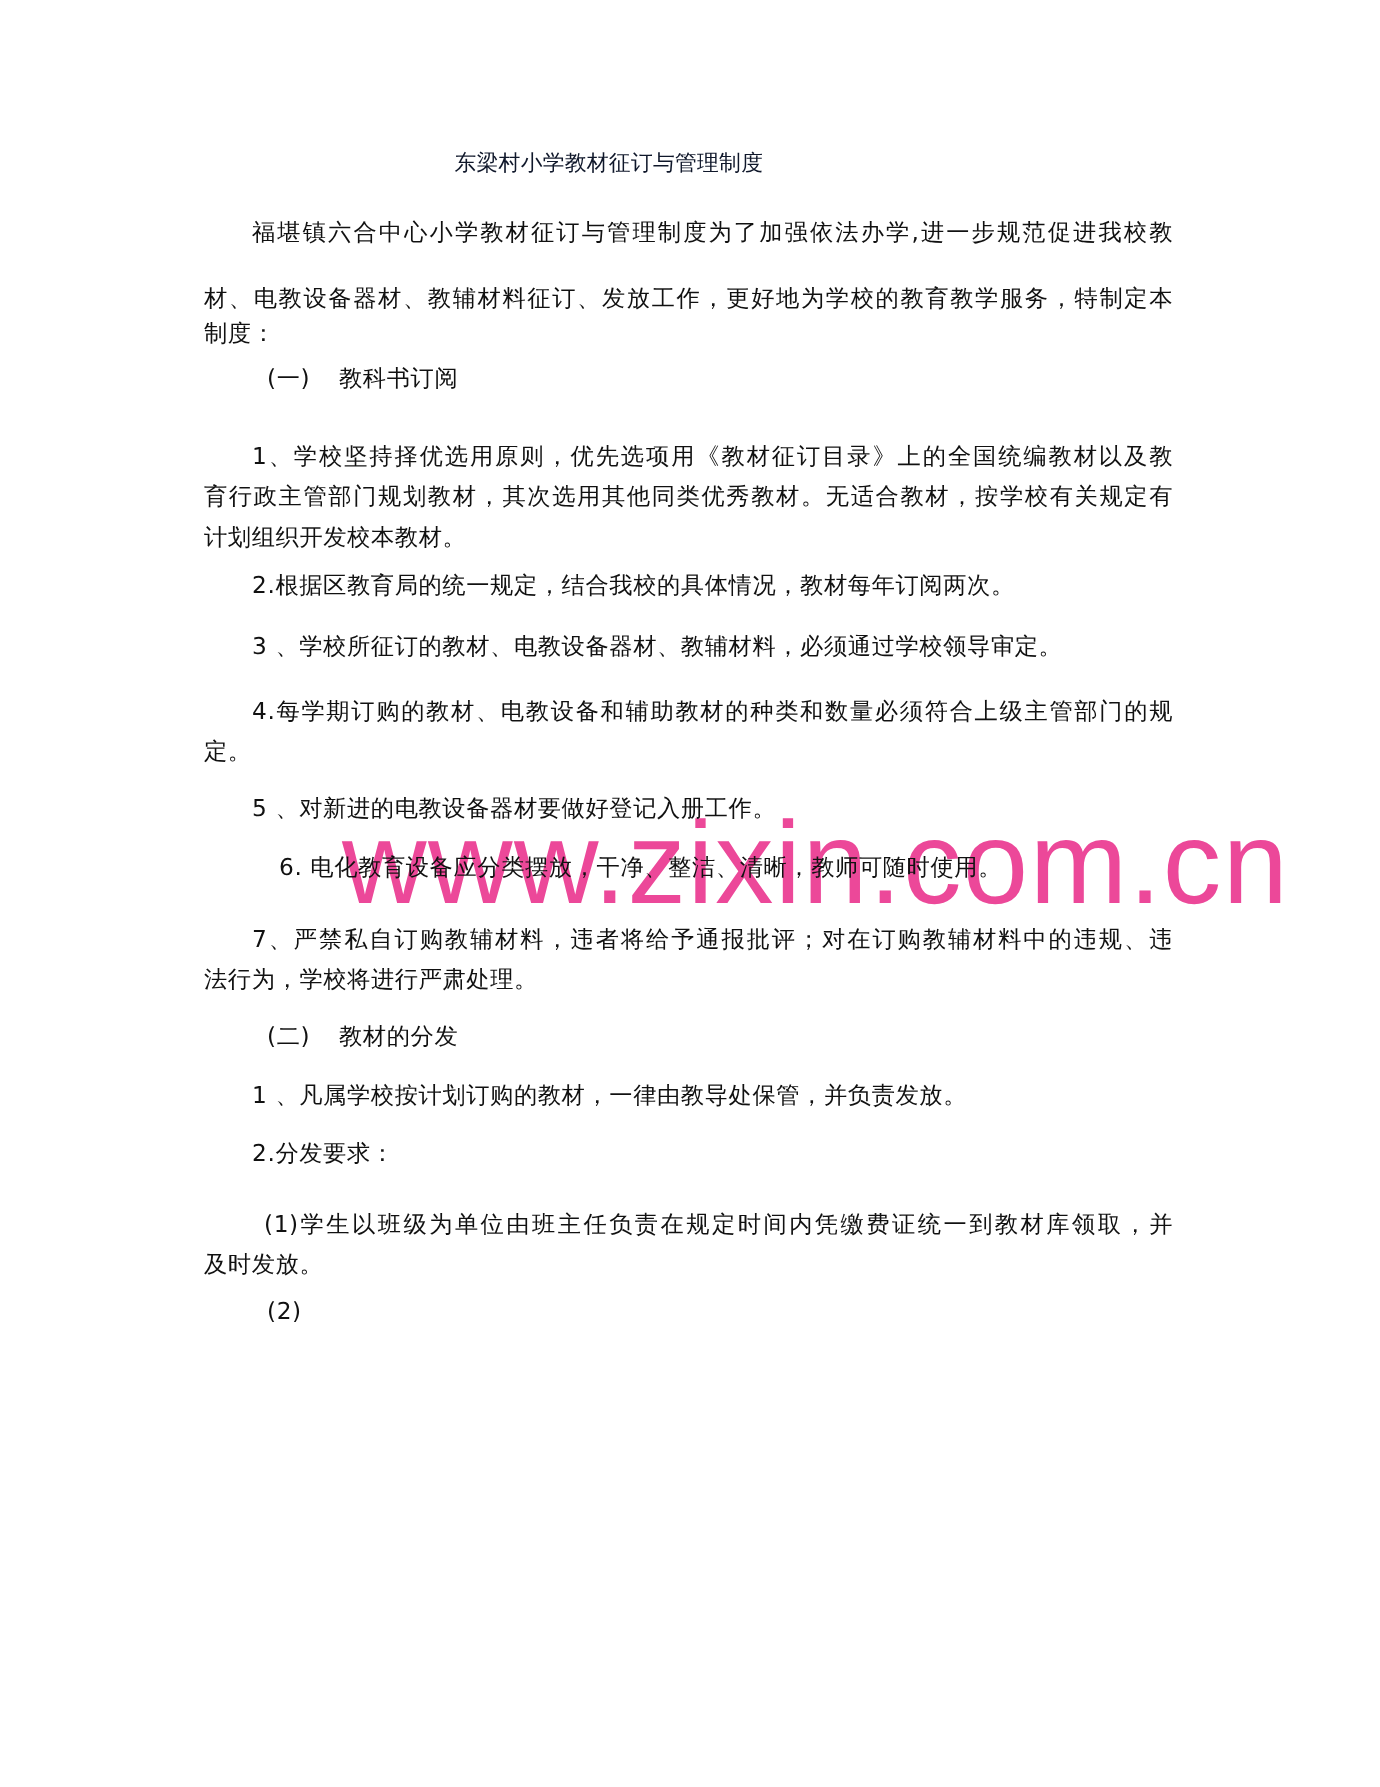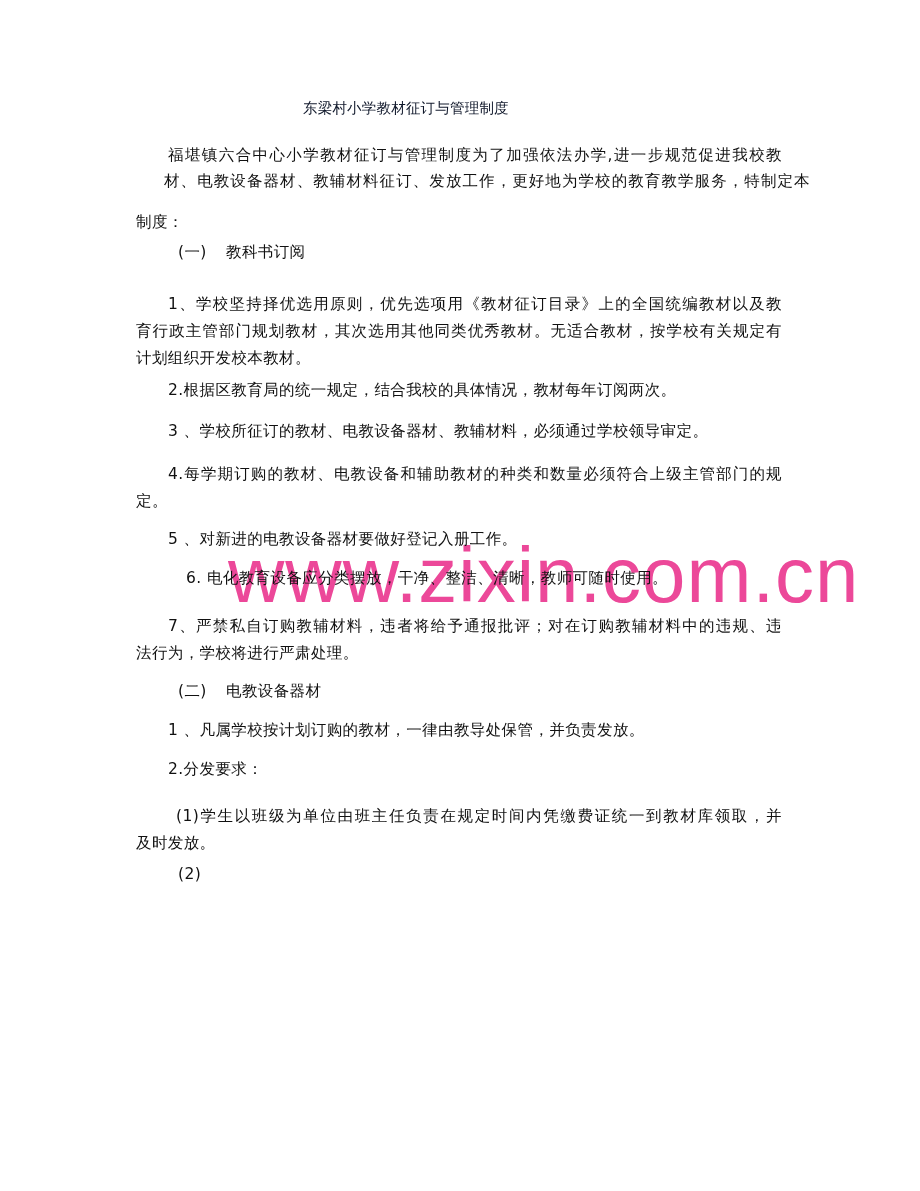--- a/index.html
+++ b/index.html
@@ -18,21 +18,21 @@
 </head>
 <body>
 
 <div class="page">
 
   <div class="watermark">www.zixin.com.cn</div>
 
   <div class="title">东梁村小学教材征订与管理制度</div>
 
   <div class="line full" style="top:145px; left:168px; width:614px;">福堪镇六合中心小学教材征订与管理制度为了加强依法办学,进一步规范促进我校教</div>
-  <div class="line full" style="top:171px;margin-left:28px;">材、电教设备器材、教辅材料征订、发放工作，更好地为学校的教育教学服务，特制定本</div>
+  <div class="line full" style="top:189px;">材、电教设备器材、教辅材料征订、发放工作，更好地为学校的教育教学服务，特制定本</div>
   <div class="line" style="top:212px; left:136px;">制度：</div>
 
   <div class="line" style="top:242px; left:178px;">(一)</div>
   <div class="line" style="top:242px; left:226px;">教科书订阅</div>
 
   <div class="line full" style="top:294px; left:168px; width:614px;">1、学校坚持择优选用原则，优先选项用《教材征订目录》上的全国统编教材以及教</div>
   <div class="line full" style="top:321px;">育行政主管部门规划教材，其次选用其他同类优秀教材。无适合教材，按学校有关规定有</div>
   <div class="line" style="top:348px; left:136px;">计划组织开发校本教材。</div>
 
   <div class="line" style="top:380px; left:168px;">2.根据区教育局的统一规定，结合我校的具体情况，教材每年订阅两次。</div>
@@ -43,21 +43,21 @@
   <div class="line" style="top:491px; left:136px;">定。</div>
 
   <div class="line" style="top:529px; left:168px;">5 、对新进的电教设备器材要做好登记入册工作。</div>
 
   <div class="line" style="top:568px; left:186px;">6. 电化教育设备应分类摆放，干净、整洁、清晰，教师可随时使用。</div>
 
   <div class="line full" style="top:616px; left:168px; width:614px;">7、严禁私自订购教辅材料，违者将给予通报批评；对在订购教辅材料中的违规、违</div>
   <div class="line" style="top:643px; left:136px;">法行为，学校将进行严肃处理。</div>
 
   <div class="line" style="top:681px; left:178px;">(二)</div>
-  <div class="line" style="top:681px; left:226px;">电教设备器材</div>
+  <div class="line" style="top:681px; left:226px;">教材的分发</div>
 
   <div class="line" style="top:720px; left:168px;">1 、凡属学校按计划订购的教材，一律由教导处保管，并负责发放。</div>
 
   <div class="line" style="top:759px; left:168px;">2.分发要求：</div>
 
   <div class="line full" style="top:806px; left:176px; width:606px;">(1)学生以班级为单位由班主任负责在规定时间内凭缴费证统一到教材库领取，并</div>
   <div class="line" style="top:833px; left:136px;">及时发放。</div>
 
   <div class="line" style="top:864px; left:178px;">(2)</div>
 

